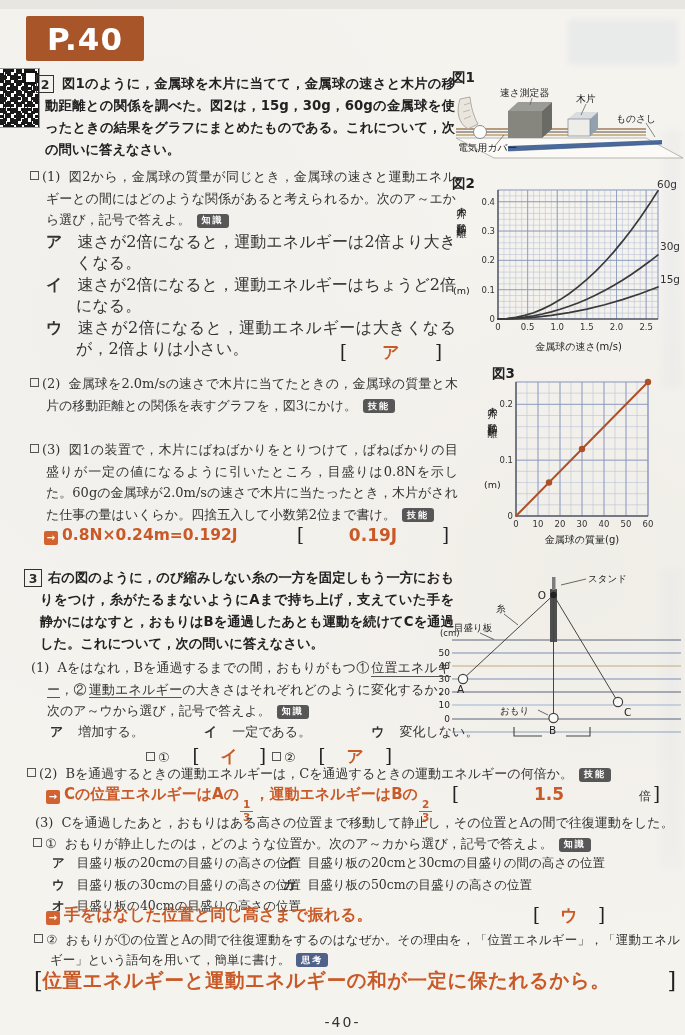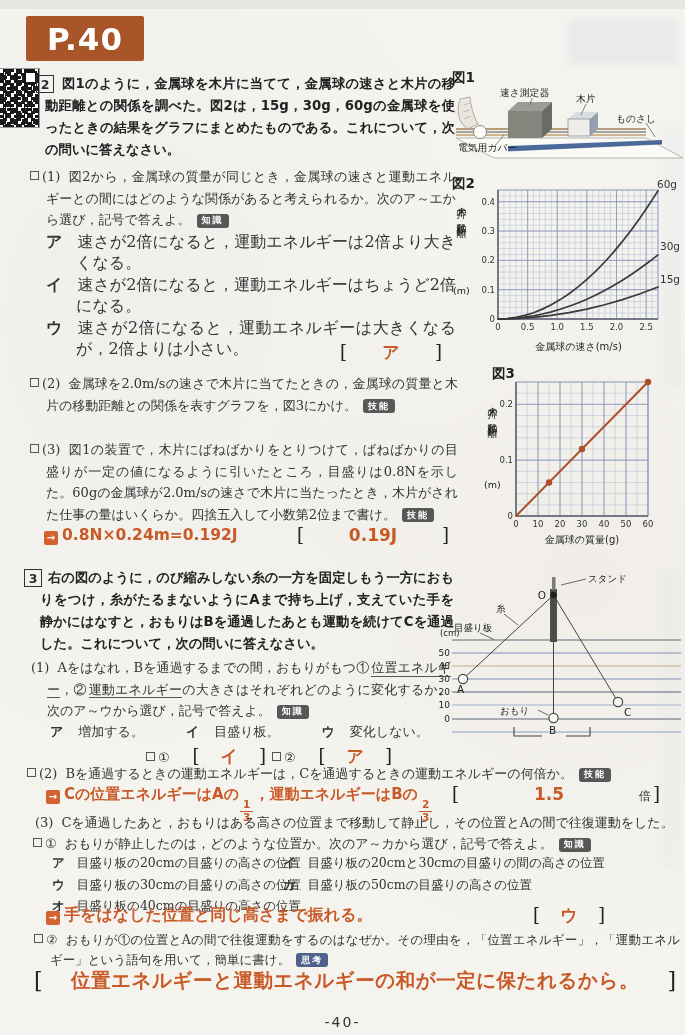--- a/index.html
+++ b/index.html
@@ -27,39 +27,39 @@
   .qlabel{margin-right:8px}
   .circ{margin-right:2px}
   .ul{border-bottom:1px solid #555;padding-bottom:0.5px}
   .badge{display:inline-block;background:#575757;color:#fff;font-family:"DejaVu Sans","Liberation Sans",sans-serif;
     font-size:9px;font-weight:bold;letter-spacing:2px;padding:1.5px 5px 2px;border-radius:3px;
     vertical-align:1px;margin-left:6px;text-indent:0;line-height:1.2}
   .badge.think{background:#50618a}
   .choice{font-family:"DejaVu Serif","Liberation Serif",serif;font-size:16px;line-height:21.5px;
     padding-left:30px;text-indent:-30px;text-align:justify;color:#333}
   .ckey{font-weight:bold;margin-right:15px}
-  .hchoices{position:absolute;display:flex;gap:42px;font-family:"DejaVu Serif","Liberation Serif",serif;
+  .hchoices{position:absolute;display:flex;gap:60px;font-family:"DejaVu Serif","Liberation Serif",serif;
     font-size:13px;color:#333;white-space:nowrap}
   .ccol{position:absolute;font-family:"DejaVu Serif","Liberation Serif",serif;font-size:12.5px;
     line-height:21.5px;color:#333;white-space:nowrap}
   .ccol .ckey{margin-right:12px}
   .ansline{position:absolute;display:flex;align-items:baseline;justify-content:space-between;white-space:nowrap}
   .br{color:#222;font-size:18px;font-family:"DejaVu Serif","Liberation Serif",serif;font-weight:400}
   .ans{color:#c95a28;font-weight:bold;font-size:17px}
   .unitsmall{font-size:12px;color:#333;font-family:"DejaVu Serif","Liberation Serif",serif;margin-right:2px}
   .sol{position:absolute;color:#c95a28;font-weight:bold;font-size:15.5px;white-space:nowrap}
   .arrow-icon{display:inline-block;width:14px;height:14px;background:#d2622f;color:#fff;border-radius:2px;
     font-size:10px;line-height:14px;text-align:center;margin-right:4px;vertical-align:-1px;font-weight:bold}
   .frac{display:inline-flex;flex-direction:column;align-items:center;line-height:1.1;font-size:10.5px;
     vertical-align:-9px;margin:0 1px;font-weight:bold;color:#c95a28}
   .frac .fn{border-bottom:1.3px solid #c95a28;padding:0 3px}
   .frac .fd{padding:0 3px}
   .bigans{position:absolute;left:34px;top:958px;width:642px;display:flex;align-items:center}
   .bigans .br{font-size:22px}
-  .bigans .txt{flex:1;text-align:center;color:#c95a28;font-weight:bold;font-size:19.5px;letter-spacing:0.5px}
+  .bigans .txt{flex:1;color:#c95a28;font-weight:bold;font-size:19.5px;letter-spacing:0.5px}
   .figtitle{position:absolute;font-size:13.5px;font-weight:bold;color:#222}
   .vlabel{position:absolute;writing-mode:vertical-rl;text-orientation:upright;font-size:10px;
     letter-spacing:1.5px;color:#222;line-height:1}
   .unit{position:absolute;font-size:9.5px;color:#222}
   .xlabel{position:absolute;font-size:10px;color:#222;text-align:center}
   svg.fig{position:absolute}
   .pagenum{position:absolute;left:0;right:0;top:1005px;text-align:center;font-size:14px;letter-spacing:2px;color:#333}
   .ghost{position:absolute;background:#ccd4e2;border-radius:3px;pointer-events:none}
 </style>
 </head>
@@ -324,21 +324,21 @@
     <text x="111" y="165" font-size="10.5" fill="#222">B</text>
     <text x="186" y="147" font-size="10.5" fill="#222">C</text>
     <text x="62" y="145" font-size="9.5" fill="#222">おもり</text>
   </svg>
 
   <div class="q" style="left:31px;top:648px;width:420px">
     <span class="qlabel">(1)</span><span>Aをはなれ，Bを通過するまでの間，おもりがもつ</span><span class="circ">①</span><span class="ul">位置エネルギー</span><span>，</span><span class="circ">②</span><span class="ul">運動エネルギー</span><span>の大きさはそれぞれどのように変化するか。次のア～ウから選び，記号で答えよ。</span><span class="badge">知識</span>
   </div>
   <div class="hchoices" style="left:50px;top:714px">
     <span><span class="ckey">ア</span><span>増加する。</span></span>
-    <span><span class="ckey">イ</span><span>目盛り板。</span></span>
+    <span><span class="ckey">イ</span><span>一定である。</span></span>
     <span><span class="ckey">ウ</span><span>変化しない。</span></span>
   </div>
   <div class="ansline" style="left:146px;top:736px;width:120px">
     <span><span class="chk"></span><span class="circ" style="font-size:13px">①</span></span>
       <span class="br">[</span>
       <span class="ans">イ</span>
       <span class="br">]</span>
   </div>
   <div class="ansline" style="left:272px;top:736px;width:120px">
     <span><span class="chk"></span><span class="circ" style="font-size:13px">②</span></span>

